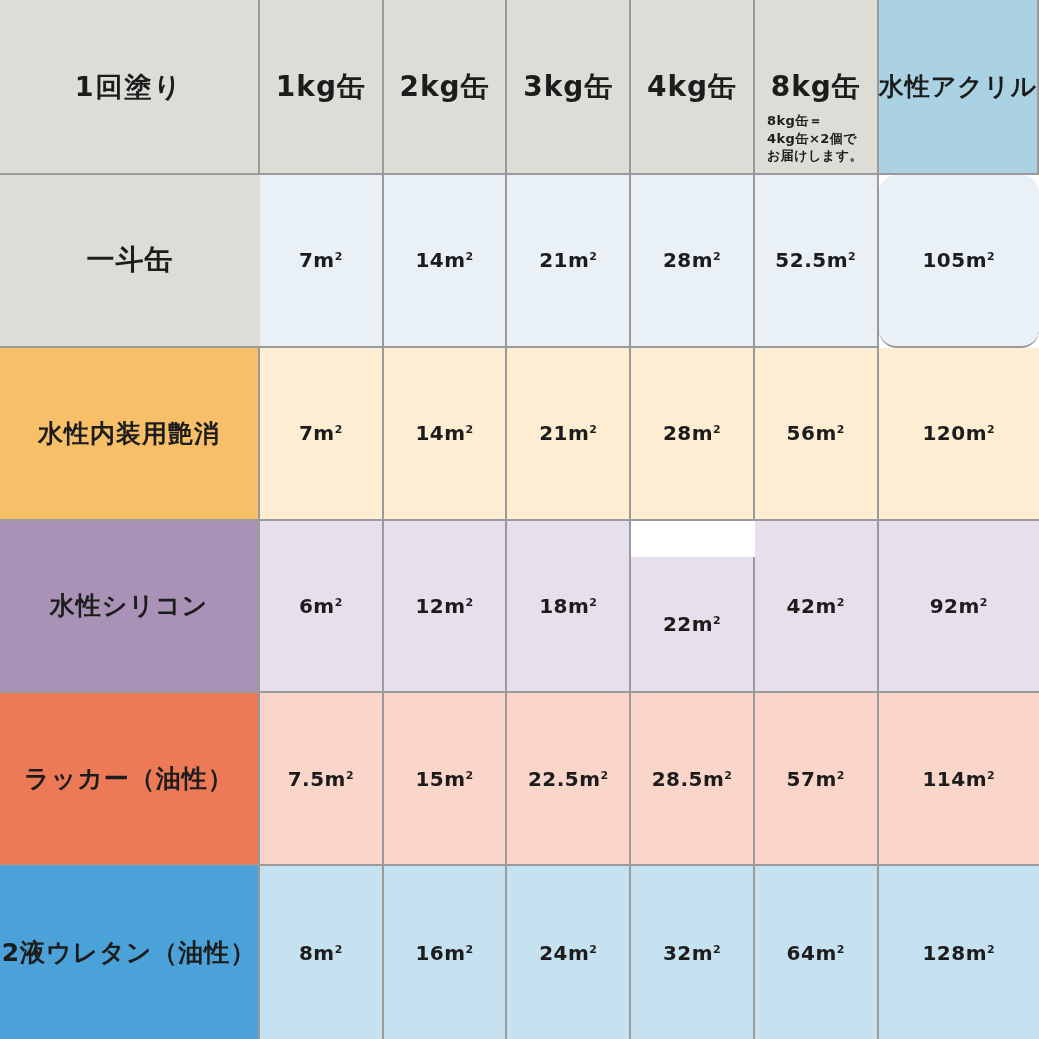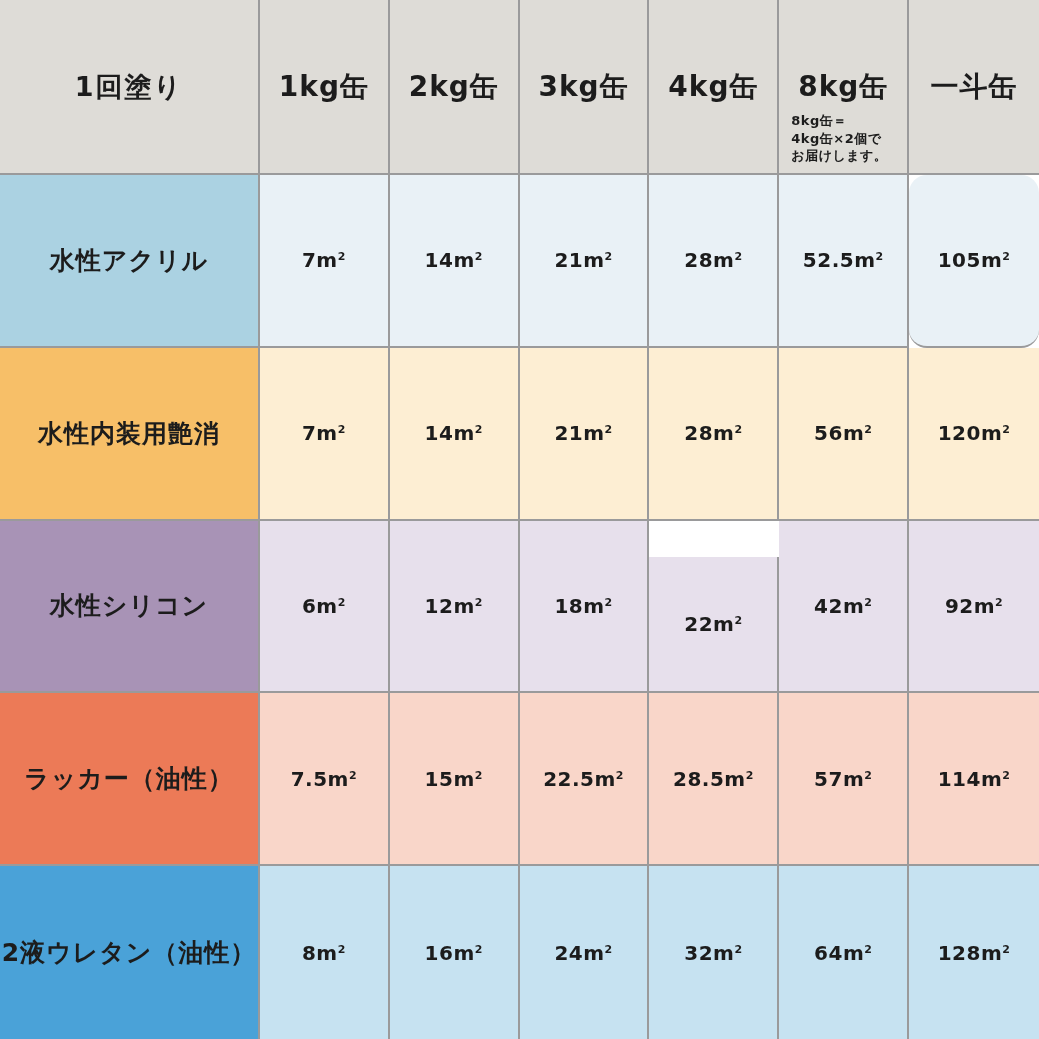--- a/index.html
+++ b/index.html
@@ -58,25 +58,25 @@
       <span>4kg缶</span>
     </div>
     <div class="cell header-cell">
       <span>8kg缶</span>
       <div class="note">
         <div>8kg缶＝</div>
         <div>4kg缶×2個で</div>
         <div>お届けします。</div>
       </div>
     </div>
+    <div class="cell row-label" style="background: rgb(171, 210, 226);">
+      <span>水性アクリル</span>
+    </div>
     <div class="cell header-cell col-last">
       <span>一斗缶</span>
-    </div>
-    <div class="cell row-label" style="background: rgb(171, 210, 226);">
-      <span>水性アクリル</span>
     </div>
     <div class="cell value-cell" style="background: rgb(233, 241, 246);">
       <span>7m<span class="sup">2</span></span>
     </div>
     <div class="cell value-cell" style="background: rgb(233, 241, 246);">
       <span>14m<span class="sup">2</span></span>
     </div>
     <div class="cell value-cell" style="background: rgb(233, 241, 246);">
       <span>21m<span class="sup">2</span></span>
     </div>

